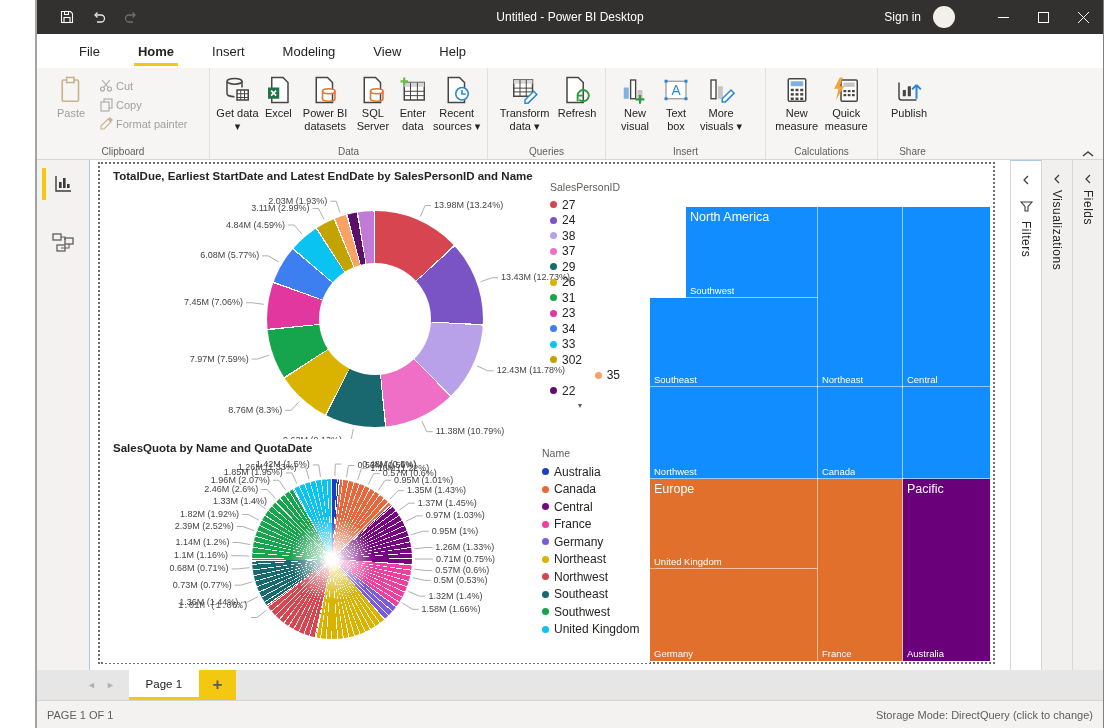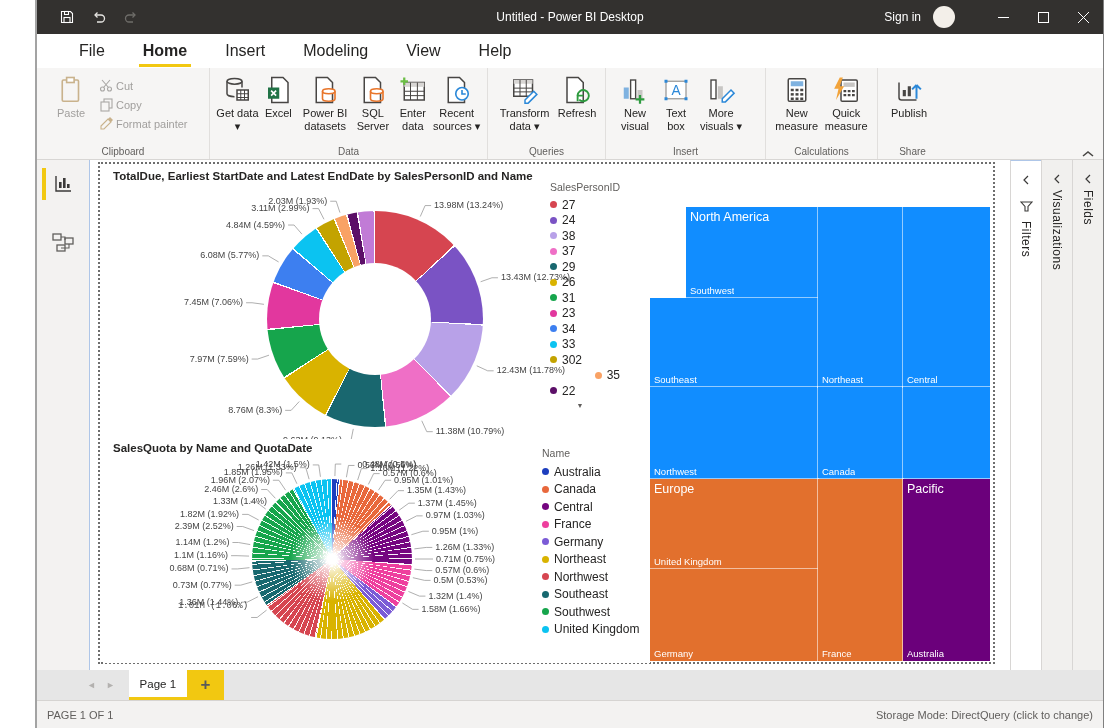--- a/index.html
+++ b/index.html
@@ -14,21 +14,21 @@
   .tb-left { display:flex; align-items:center; gap:16px; padding-left:22px; }
   .tb-icon { width:16px; height:16px; display:inline-block; }
   .tb-title { position:absolute; left:0; right:0; text-align:center; color:#ffffff; font-size:12px; pointer-events:none; }
   .tb-right { margin-left:auto; display:flex; align-items:center; gap:0; }
   .signin { color:#ffffff; font-size:12px; margin-right:12px; }
   .avatar { width:22px; height:22px; border-radius:50%; background:#f3efe9; margin-right:28px; }
   .sysbtn { width:40px; height:34px; color:#ffffff; font-size:13px; display:flex; align-items:center; justify-content:center; }
 
   
   .menubar { height:34px; background:#ffffff; display:flex; align-items:center; gap:34px; padding-left:40px; flex:none; }
-  .menu-item { font-size:16px; color:#252423; position:relative; padding:7px 2px; }
+  .menu-item { font-size:13px; color:#252423; position:relative; padding:7px 2px; }
   .menu-item.active { font-weight:bold; }
   .menu-item.active::after { content:""; position:absolute; left:-2px; right:-2px; bottom:0; height:3px; background:#F2C811; }
 
   
   .ribbon { height:92px; background:#f6f5f4; border-bottom:1px solid #d8d6d4; display:flex; position:relative; flex:none; }
   .rgroup { position:relative; display:flex; flex-direction:column; padding:4px 6px 16px 6px; }
   .rgroup + .rgroup { border-left:1px solid #e1dfdd; }
   .rgroup-caption { position:absolute; left:0; right:0; bottom:2px; text-align:center; font-size:10px; color:#605e5c; }
   .rbody { display:flex; align-items:flex-start; height:100%; }
   .bigbtn { width:56px; display:flex; flex-direction:column; align-items:center; padding-top:3px; }
@@ -69,21 +69,21 @@
   .panel-strip { width:31px; flex:none; border-left:1px solid #d8d6d4; display:flex; flex-direction:column; align-items:center; padding-top:10px; gap:10px; }
   .panel-strip.white { background:#ffffff; border-top:1px solid #aec6e8; }
   .panel-strip.gray { background:#f1f0ee; }
   .strip-label { writing-mode:vertical-rl; font-size:12px; color:#252423; letter-spacing:.5px; }
   .chev { width:10px; height:10px; }
   .funnel { width:13px; height:12px; margin-top:8px; }
 
   
   .tabbar { height:30px; background:#e6e6e6; display:flex; align-items:stretch; flex:none; }
   .tab-nav { display:flex; align-items:center; gap:10px; padding:0 14px 0 50px; color:#b3b1af; font-size:9px; }
-  .page-tab { width:58px; background:#ffffff; display:flex; align-items:center; justify-content:center;
+  .page-tab { width:70px; background:#ffffff; display:flex; align-items:center; justify-content:center;
     font-size:11.5px; color:#252423; border-bottom:3px solid #F2C811; }
   .add-tab { width:37px; background:#F2C811; display:flex; align-items:center; justify-content:center;
     color:#5a5a5a; font-size:17px; font-weight:bold; }
   .statusbar { height:28px; background:#f3f2f1; border-top:1px solid #d6d4d2; display:flex; align-items:center;
     justify-content:space-between; padding:0 10px; font-size:11px; color:#605e5c; flex:none; }
 </style>
 </head>
 <body>
 
 <div class="screen">

